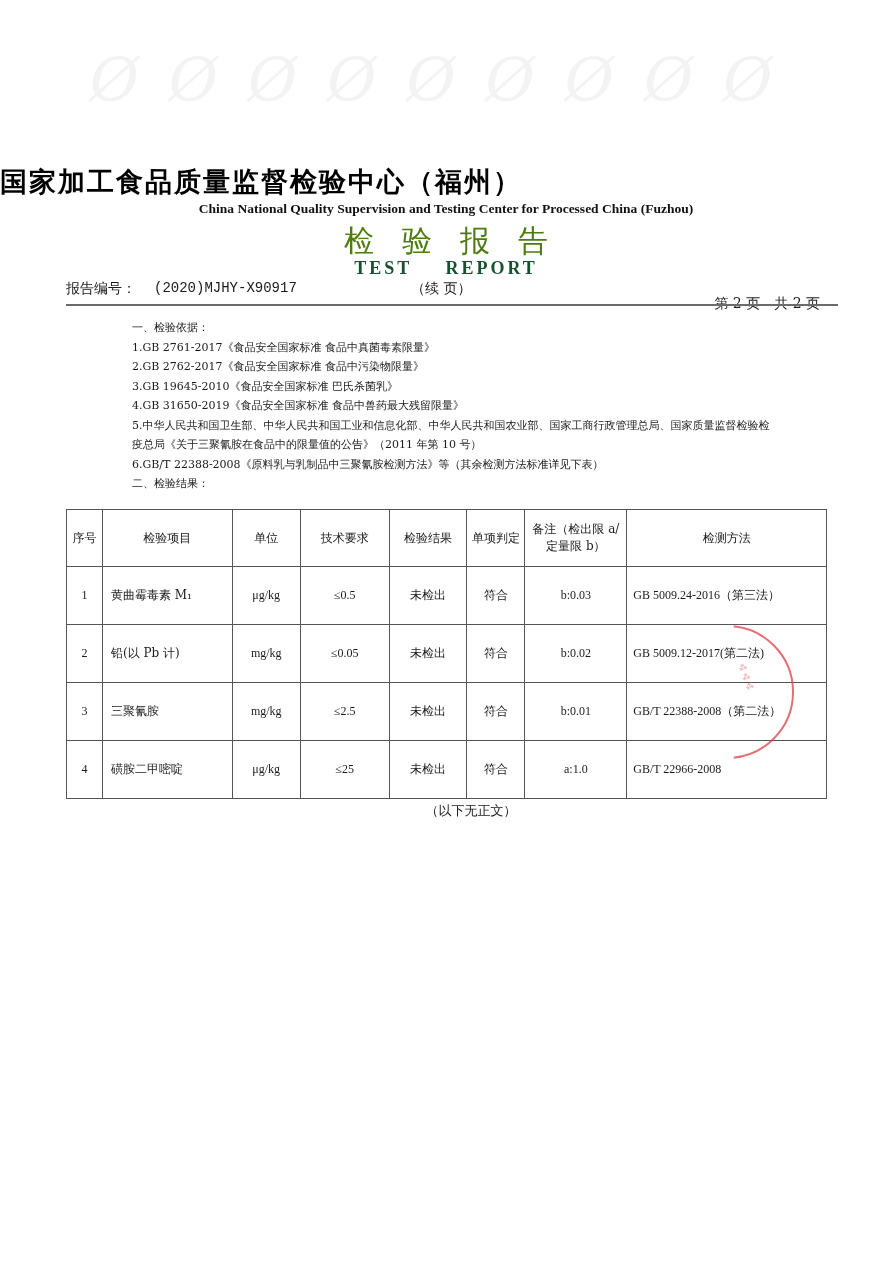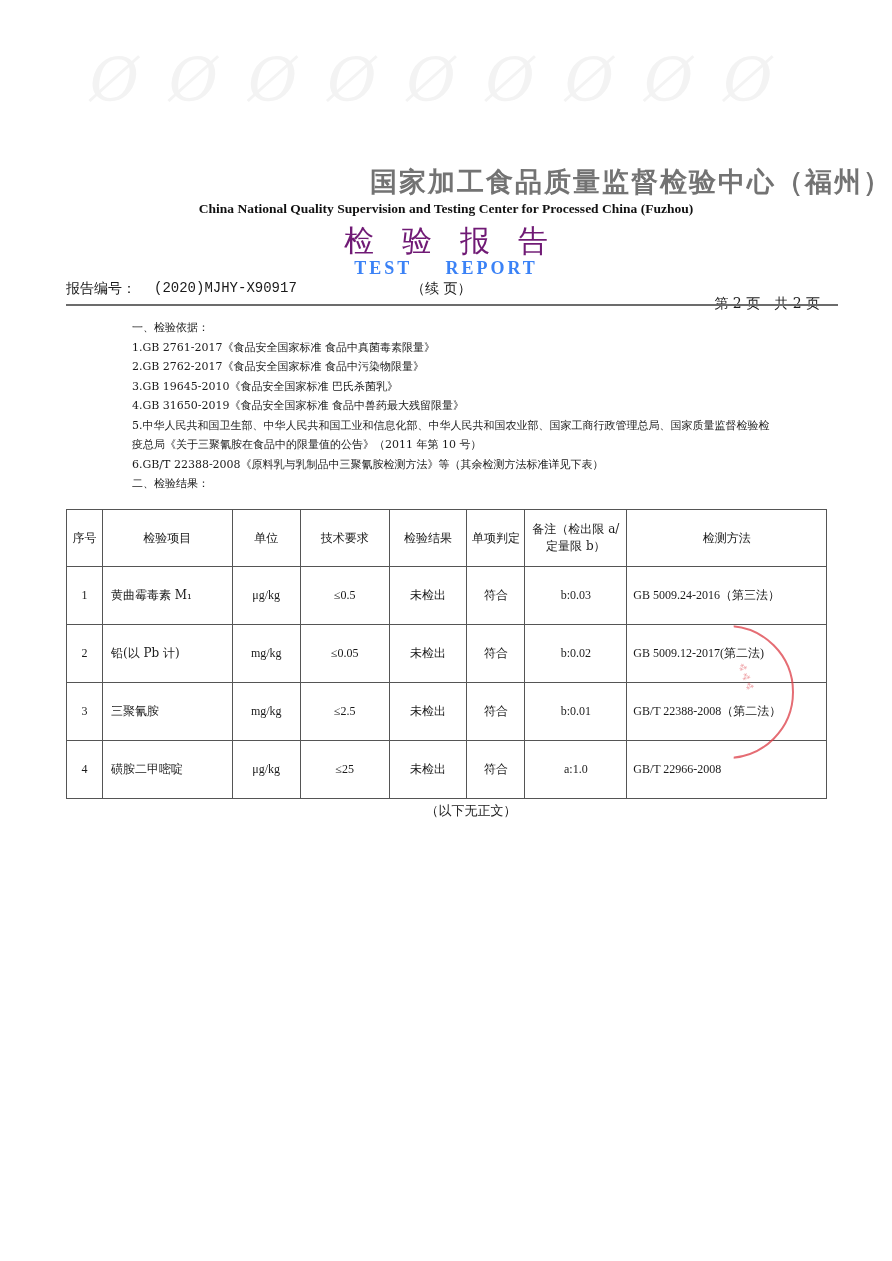--- a/index.html
+++ b/index.html
@@ -1,27 +1,27 @@
 <!DOCTYPE html>
 <html><head>
 <meta charset="utf-8">
 <style>
   html, body { margin: 0; padding: 0; background: #ffffff; }
   body { width: 892px; height: 1261px; position: relative; overflow: hidden;
          font-family: "DejaVu Serif", "Liberation Serif", serif; color: #1a1a1a; }
   .abs { position: absolute; }
-  .title-cn { left: 0; width: 892px; top: 164px; text-align: right; font-size: 27px;
-              font-weight: bold; letter-spacing: 2px; color: #737373; }
+  .title-cn { left: 0; width: 892px; top: 164px; text-align: left; font-size: 27px;
+              font-weight: bold; letter-spacing: 2px; color: #000000; }
   .title-en { left: 0; width: 892px; top: 201px; text-align: center; font-size: 13.5px;
               font-weight: bold; font-family: "Liberation Serif", serif; color: #111; }
   .report-cn { left: 0; width: 892px; top: 221px; text-align: center; font-size: 30px;
-               letter-spacing: 28px; text-indent: 28px; color: #701a75; }
+               letter-spacing: 28px; text-indent: 28px; color: #4d7c0f; }
   .report-en { left: 0; width: 892px; top: 258px; text-align: center; font-size: 18px;
                font-weight: bold; letter-spacing: 3px; word-spacing: 26px;
-               font-family: "Liberation Serif", serif; color: #3b82f6; }
+               font-family: "Liberation Serif", serif; color: #14532d; }
   .meta-row { left: 66px; width: 770px; top: 280px; height: 20px; font-size: 14px; }
   .meta-row span { position: absolute; top: 0; white-space: nowrap; }
   .mono { font-family: "Liberation Mono", "DejaVu Sans Mono", monospace; }
   .rule { left: 66px; top: 304px; width: 772px; height: 2px; background: #6c6c6c; }
   .basis { left: 132px; top: 318px; width: 640px; font-size: 11px; line-height: 19.5px; }
   .basis div { white-space: nowrap; }
   .basis .wrap { white-space: normal; }
   table.results { position: absolute; left: 66px; top: 509px; width: 761px;
                   border-collapse: collapse; font-size: 12px; }
   table.results th, table.results td { border: 1px solid #555; text-align: center;

